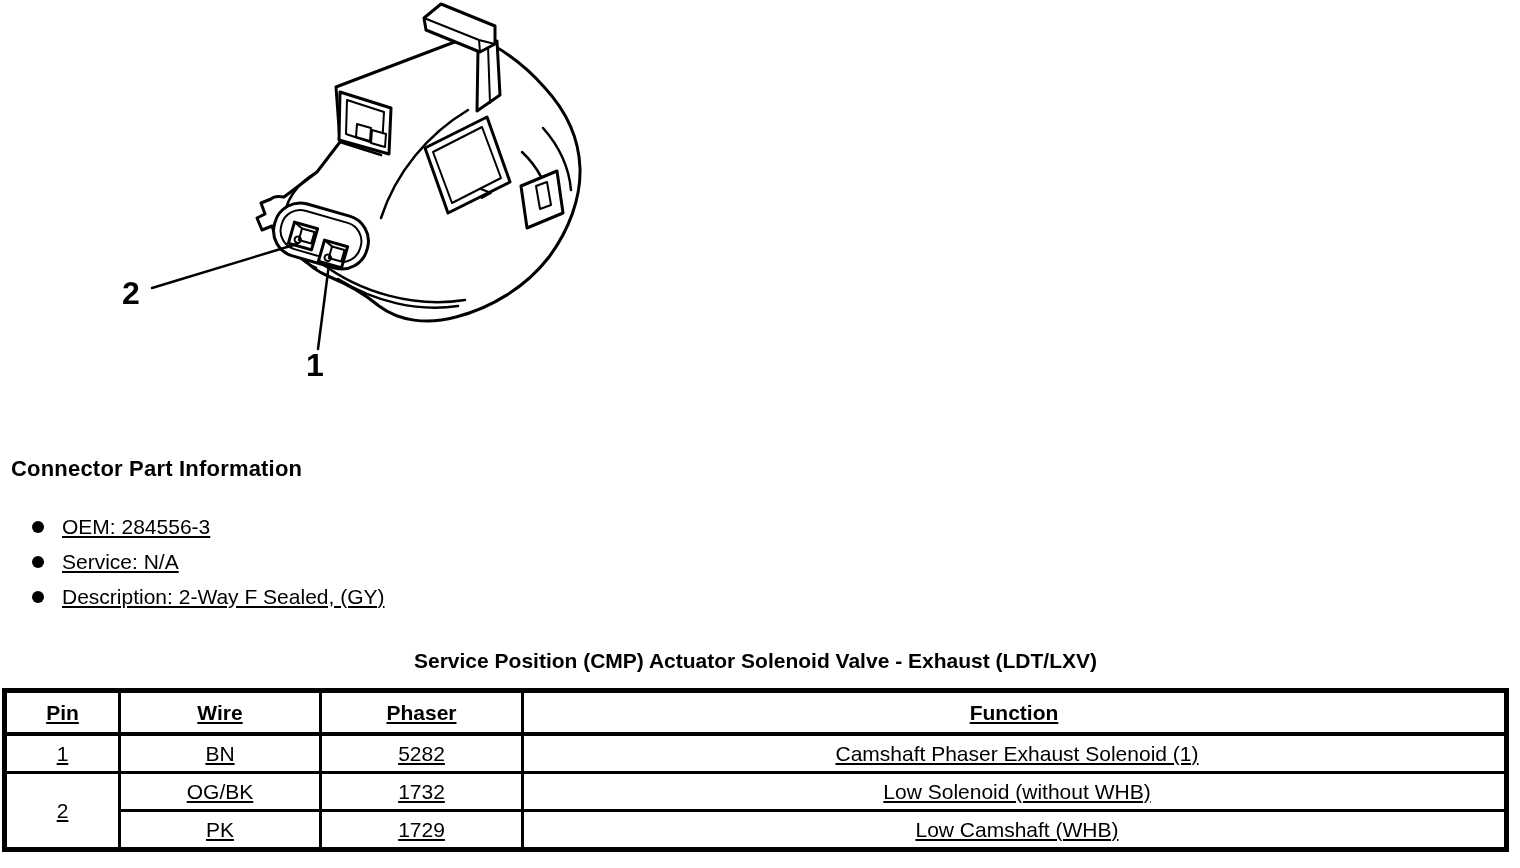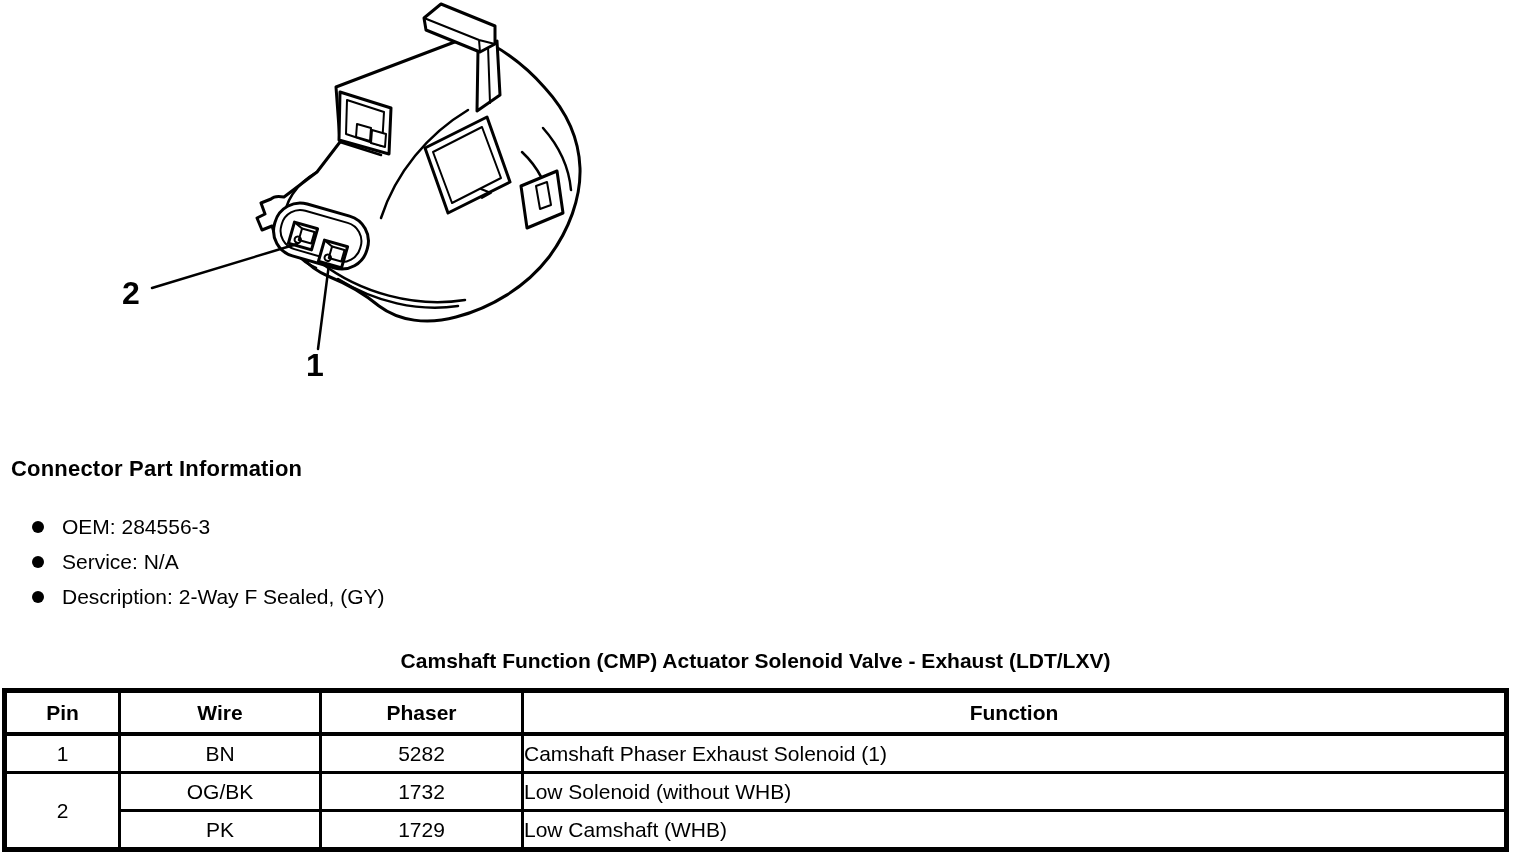--- a/index.html
+++ b/index.html
@@ -46,20 +46,21 @@
     font-weight: bold;
     letter-spacing: 0.2px;
   }
   .part-list {
     position: absolute;
     left: 0;
     top: 509px;
     margin: 0;
     padding: 0;
     list-style: none;
+    text-decoration: underline;
   }
   .part-list li {
     display: flex;
     align-items: center;
     height: 35px;
     font-size: 21px;
   }
   .part-list .dot {
     flex: none;
     width: 12px;
@@ -81,20 +82,21 @@
     font-weight: bold;
   }
   table.pin-table {
     position: absolute;
     left: 2px;
     top: 688px;
     width: 1507px;
     border-collapse: collapse;
     table-layout: fixed;
     font-size: 21px;
+    text-decoration: underline;
   }
   table.pin-table {
     border: 5px solid #000;
   }
   table.pin-table th,
   table.pin-table td {
     border: 3px solid #000;
     padding: 0;
     text-align: center;
     vertical-align: middle;
@@ -105,21 +107,22 @@
     height: 39px;
     border-bottom-width: 4px;
     font-size: 21px;
     font-weight: bold;
   }
   table.pin-table td {
     height: 35px;
     font-weight: normal;
   }
   table.pin-table td.fn {
-    text-align: left;
+    text-align: center;
+    padding-left: 6px;
   }
 </style>
 </head>
 <body>
 
 <div class="page">
 
   <svg class="diagram" viewBox="0 0 640 420">
     <g fill="none" stroke="#000" stroke-width="3" stroke-linejoin="round" stroke-linecap="round">
 
@@ -204,21 +207,21 @@
     <li>
       <span class="dot"></span>
       <span>Service: N/A</span>
     </li>
     <li>
       <span class="dot"></span>
       <span>Description: 2-Way F Sealed, (GY)</span>
     </li>
   </ul>
 
-  <div class="tbl-title">Camshaft Function (CMP) Actuator Solenoid Valve - Exhaust (LDT/LXV)</div>
+  <div class="tbl-title">Service Position (CMP) Actuator Solenoid Valve - Exhaust (LDT/LXV)</div>
 
   <table class="pin-table">
     <colgroup>
       <col style="width:115px">
       <col style="width:201px">
       <col style="width:202px">
       <col>
     </colgroup>
     <thead>
       <tr>

